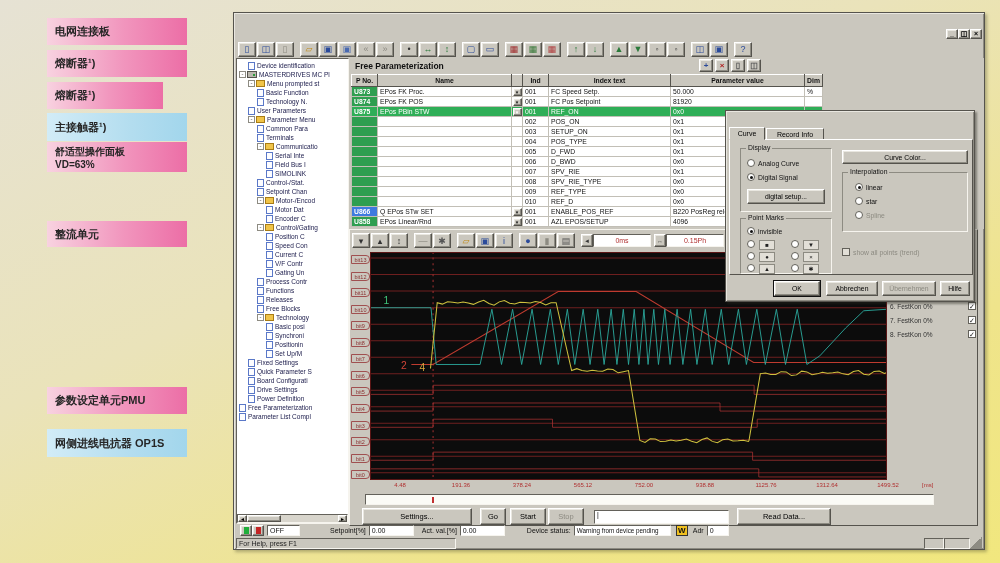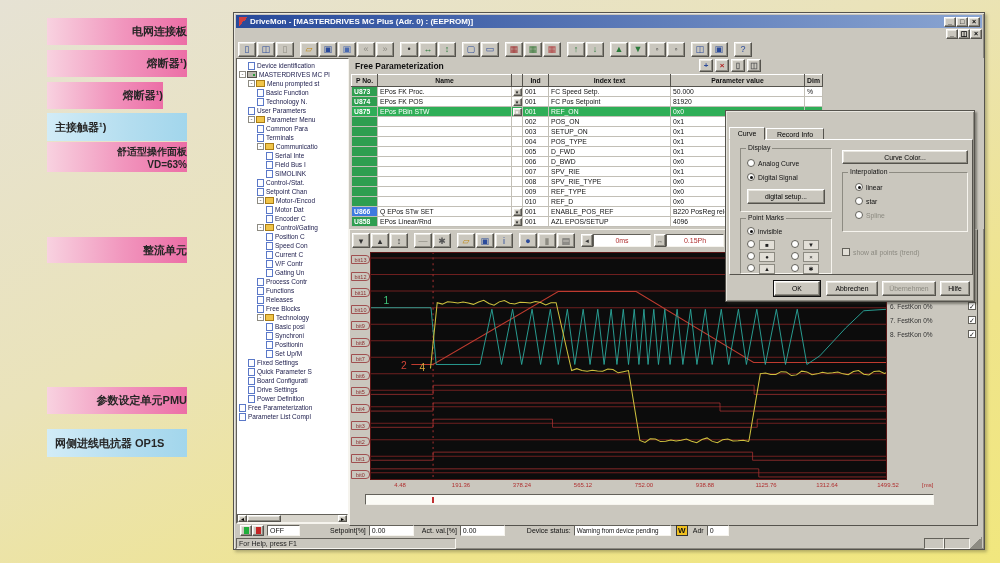--- a/index.html
+++ b/index.html
@@ -11,21 +11,21 @@
   .btn { background:#cac7be; border:1px solid; border-color:#ffffff #55534d #55534d #ffffff;
          box-shadow: inset -1px -1px 0 #8d8b82, inset 1px 1px 0 #e9e7e0;
          display:flex; align-items:center; justify-content:center; cursor:default; }
   .btn.dis { color:#8d8b82; }
   .field { background:#ffffff; border:1px solid; border-color:#63615a #f6f4ee #f6f4ee #63615a; }
   .abs { position:absolute; }
 
   
   .side-label { position:absolute; display:flex; flex-direction:column; justify-content:center;
     padding-left:8px; font-weight:bold; font-size:11px; color:#262626; }
-  .side-label.pink { background:linear-gradient(90deg,#f8d2e0 0%, #f195bd 55%, #ec6ea6 100%);align-items:flex-end; }
+  .side-label.pink { background:linear-gradient(90deg,#f8d2e0 0%, #f195bd 55%, #ec6ea6 100%); }
   .side-label.blue { background:linear-gradient(90deg,#d2ecf7 0%, #b3ddef 60%, #a2d6ec 100%); }
 
   
   #win { position:absolute; left:233px; top:12px; width:752px; height:538px;
     background:#cac7be; border:1px solid #55534d;
     box-shadow: inset 1px 1px 0 #e9e7e0, inset -1px -1px 0 #8d8b82, 2px 2px 3px rgba(60,60,40,.35); }
   #titlebar { position:absolute; left:2px; top:2px; right:2px; height:13px;
     background:linear-gradient(90deg,#27499a,#8aa5d2); display:flex; align-items:center; padding:0 2px; }
   #titlebar .t { color:#fff; font-size:8px; font-weight:bold; margin-left:3px; white-space:nowrap; }
   .wbtn { width:12px; height:10px; font-size:7px; font-weight:bold; line-height:8px; }
@@ -125,41 +125,33 @@
       <div class="side-label pink" style="left: 47px; top: 82px; width: 116px; height: 27px;">
         <span style="font-size: 11px;">熔断器¹)</span>
       </div>
       <div class="side-label blue" style="left: 47px; top: 113px; width: 140px; height: 28px;">
         <span style="font-size: 11px;">主接触器¹)</span>
       </div>
       <div class="side-label pink" style="left: 47px; top: 142px; width: 140px; height: 30px;">
         <span style="font-size: 10px;">舒适型操作面板</span>
         <span style="font-size: 10px;">VD=63%</span>
       </div>
-      <div class="side-label pink" style="left: 47px; top: 221px; width: 140px; height: 26px; margin-top: 16px;">
+      <div class="side-label pink" style="left: 47px; top: 221px; width: 140px; height: 26px;">
         <span style="font-size: 11px;">整流单元</span>
       </div>
       <div class="side-label pink" style="left: 47px; top: 387px; width: 140px; height: 27px;">
         <span style="font-size: 11px;">参数设定单元PMU</span>
       </div>
       <div class="side-label blue" style="left: 47px; top: 429px; width: 140px; height: 28px;">
         <span style="font-size: 11px;">网侧进线电抗器 OP1S</span>
       </div>
     </div>
 
   <div id="win">
 
-    <div id="titlebar">
-      <span class="abs" style="width:9px;height:9px;left:3px;top:2px;background:linear-gradient(135deg,#d04040 50%,#2a4a9a 50%);"></span>
-      <span class="t" style="margin-left:12px;">DriveMon - [MASTERDRIVES MC Plus (Adr. 0) : (EEPROM)]</span>
-      <span style="flex:1"></span>
-      <span class="btn wbtn">_</span>
-      <span class="btn wbtn">□</span>
-      <span class="btn wbtn">×</span>
-    </div>
 
     <div id="menubar">
       <span class="abs" style="width:8px;height:9px;left:4px;top:16px;background:#eef;border:1px solid #55534d;"></span>
       <span style="width:14px"></span>
       <span style="flex:1"></span>
       <span class="btn wbtn">_</span>
       <span class="btn wbtn">◫</span>
       <span class="btn wbtn">×</span>
     </div>
 
@@ -706,20 +698,33 @@
             <span class="chk">✓</span>
           </div>
           <div class="legrow" style="top: 98px;">
             <span class="lt">8. FestKon 0%</span>
             <span class="chk">✓</span>
           </div>
         </div>
       <div id="slider" class="in">
         <span class="abs" style="left:66px;top:2px;width:2px;height:6px;background:#c03030;"></span>
       </div>
+      <div class="abs" style="left:12px;top:278px;display:flex;align-items:center;">
+        <span class="btn gobtn" style="width:110px;">Settings...</span>
+        <span style="width:8px"></span>
+        <span class="btn gobtn" style="width:26px;">Go</span>
+        <span style="width:4px"></span>
+        <span class="btn gobtn" style="width:36px;">Start</span>
+        <span style="width:2px"></span>
+        <span class="btn gobtn dis" style="width:36px;">Stop</span>
+        <span style="width:10px"></span>
+        <span class="field" style="width:135px;height:14px;font-size:7px;padding-left:2px;">|</span>
+        <span style="width:8px"></span>
+        <span class="btn gobtn" style="width:94px;">Read Data...</span>
+      </div>
     </div>
 
     <div id="statusbar">
       <span style="width:4px"></span>
       <span class="btn" style="width:12px;height:11px;">
           <span style="width:5px;height:7px;background:#1fae3a;"></span>
         </span>
       <span class="btn" style="width:12px;height:11px;">
           <span style="width:5px;height:7px;background:#c42424;"></span>
         </span>

